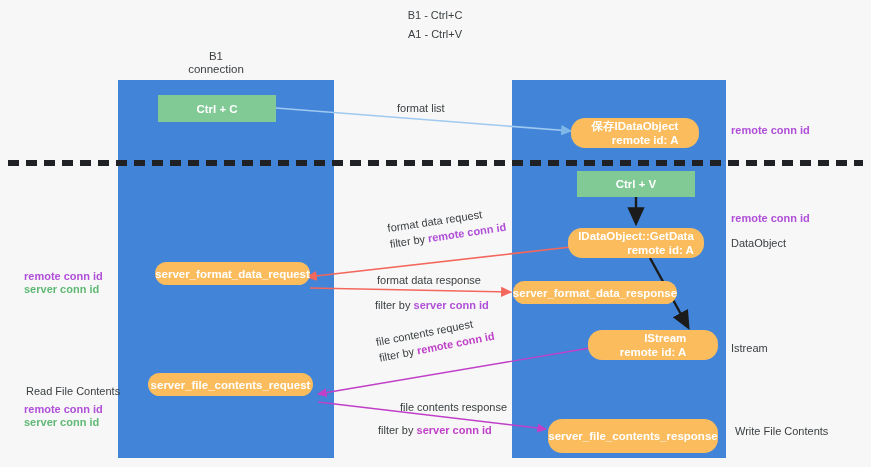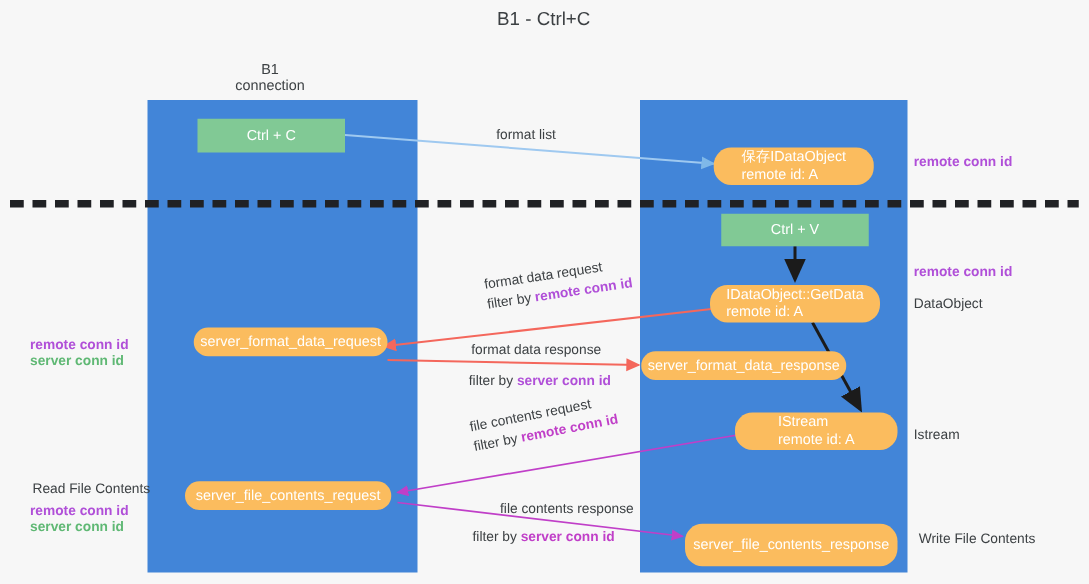--- a/index.html
+++ b/index.html
@@ -8,37 +8,38 @@
     background:#f7f7f7;
     font-family:"Liberation Sans","DejaVu Sans",sans-serif;
     overflow:hidden;
     position:relative;
   }
   #stage{position:absolute;inset:0;width:871px;height:467px;}
   .abs{position:absolute;}
 
   
   .title{
-    font-size:15px;color:#3c4043;text-align:center;line-height:19px;
+    font-size:11px;color:#3c4043;text-align:center;line-height:19px;
     white-space:pre;
   }
   .colhead{
     font-size:11.5px;color:#3c4043;text-align:center;line-height:13px;
     white-space:pre;
   }
 
   
   .lane{background:#4285d8;}
 
   
   .node{
     display:flex;align-items:center;justify-content:center;
-    text-align:left;color:#ffffff;line-height:14px;
+    text-align:right;color:#ffffff;line-height:14px;
     font-size:11.5px;white-space:pre;
     box-sizing:border-box;
+    font-weight:bold;
   }
   .node.green{background:#81c995;}
   .node.orange{background:#fbbc5e;border-radius:14px;}
 
   
   .lbl{font-size:11px;color:#3c4043;line-height:14px;white-space:nowrap;}
   .purple{color:#b04fd8;font-weight:bold;}
   .green-t{color:#5fb874;font-weight:bold;}
   .magenta{color:#c03fc8;font-weight:bold;}
 
@@ -46,20 +47,21 @@
   .rot-b{transform:rotate(-11deg);transform-origin:0 0;}
 
   svg.overlay{position:absolute;left:0;top:0;width:871px;height:467px;pointer-events:none;}
 </style>
 </head>
 <body>
 
 <div id="stage">
 
   <div class="abs title" style="left:335px;top:6px;width:200px;">B1 - Ctrl+C</div>
+  <div class="abs title" style="left:335px;top:25px;width:200px;">A1 - Ctrl+V</div>
 
   <div class="abs colhead" style="left:146px;top:50px;width:140px;">B1</div>
   <div class="abs colhead" style="left:146px;top:63px;width:140px;">connection</div>
 
 
   <div class="abs lane" style="left:118px;top:80px;width:216px;height:378px;"></div>
   <div class="abs lane" style="left:512px;top:80px;width:214px;height:378px;"></div>
 
   <svg class="overlay">
     <defs>
@@ -104,21 +106,21 @@
   <div class="abs node orange" style="left:568px;top:228px;width:136px;height:30px;">IDataObject::GetData
 remote id: A</div>
 
   <div class="abs node orange" style="left:155px;top:262px;width:155px;height:23px;">server_format_data_request</div>
 
   <div class="abs node orange" style="left:513px;top:281px;width:164px;height:23px;">server_format_data_response</div>
 
   <div class="abs node orange" style="left:588px;top:330px;width:130px;height:30px;">IStream
 remote id: A</div>
 
-  <div class="abs node orange" style="left:148px;top:385px;width:165px;height:23px;">server_file_contents_request</div>
+  <div class="abs node orange" style="left:148px;top:373px;width:165px;height:23px;">server_file_contents_request</div>
 
   <div class="abs node orange" style="left:548px;top:419px;width:170px;height:34px;">server_file_contents_response</div>
 
   <div class="abs lbl" style="left:397px;top:101px;">format list</div>
 
   <div class="abs" style="left:389px;top:238px;">
     <div class="rot-a">
       <div class="lbl" style="position:relative;top:-17px;">format data request</div>
       <div class="lbl" style="position:relative;top:-15px;">
         <span>filter by </span><span class="purple">remote conn id</span>

